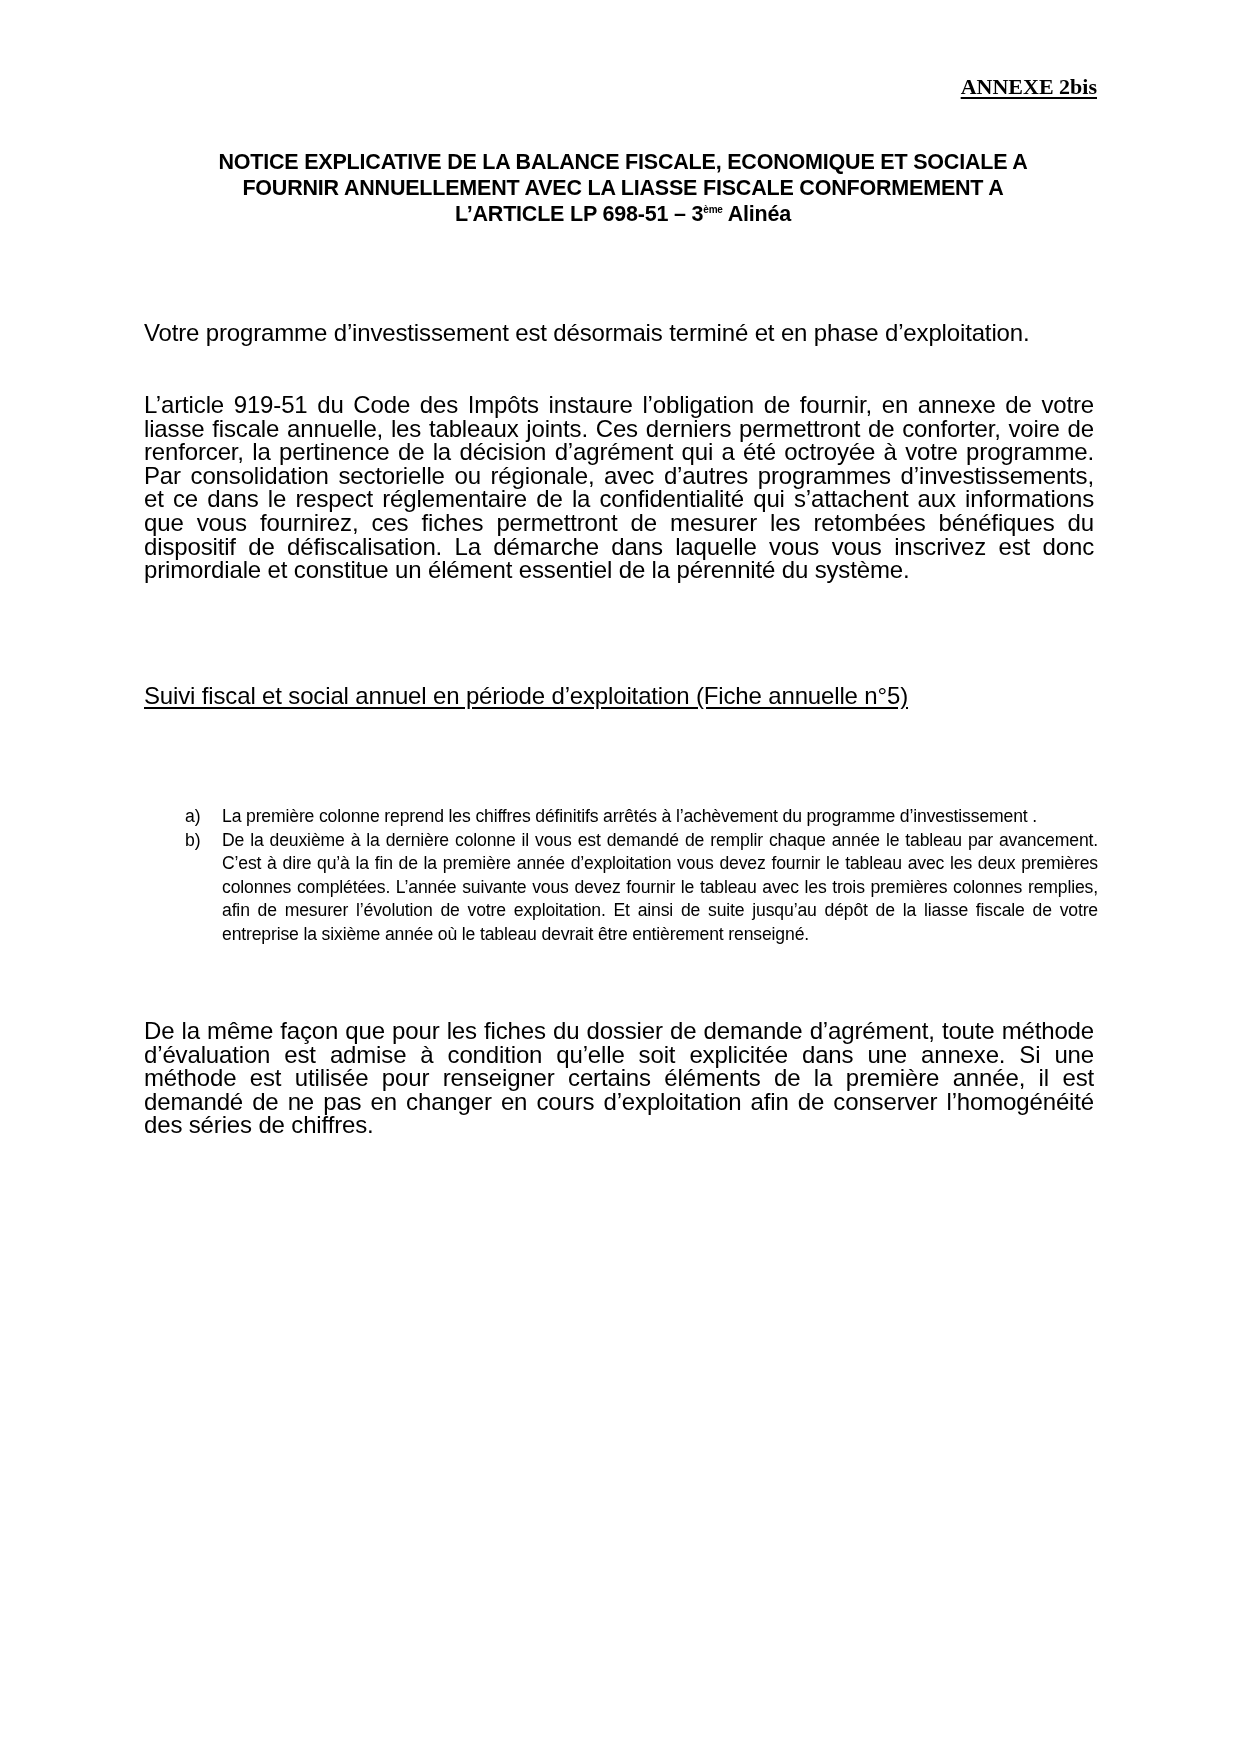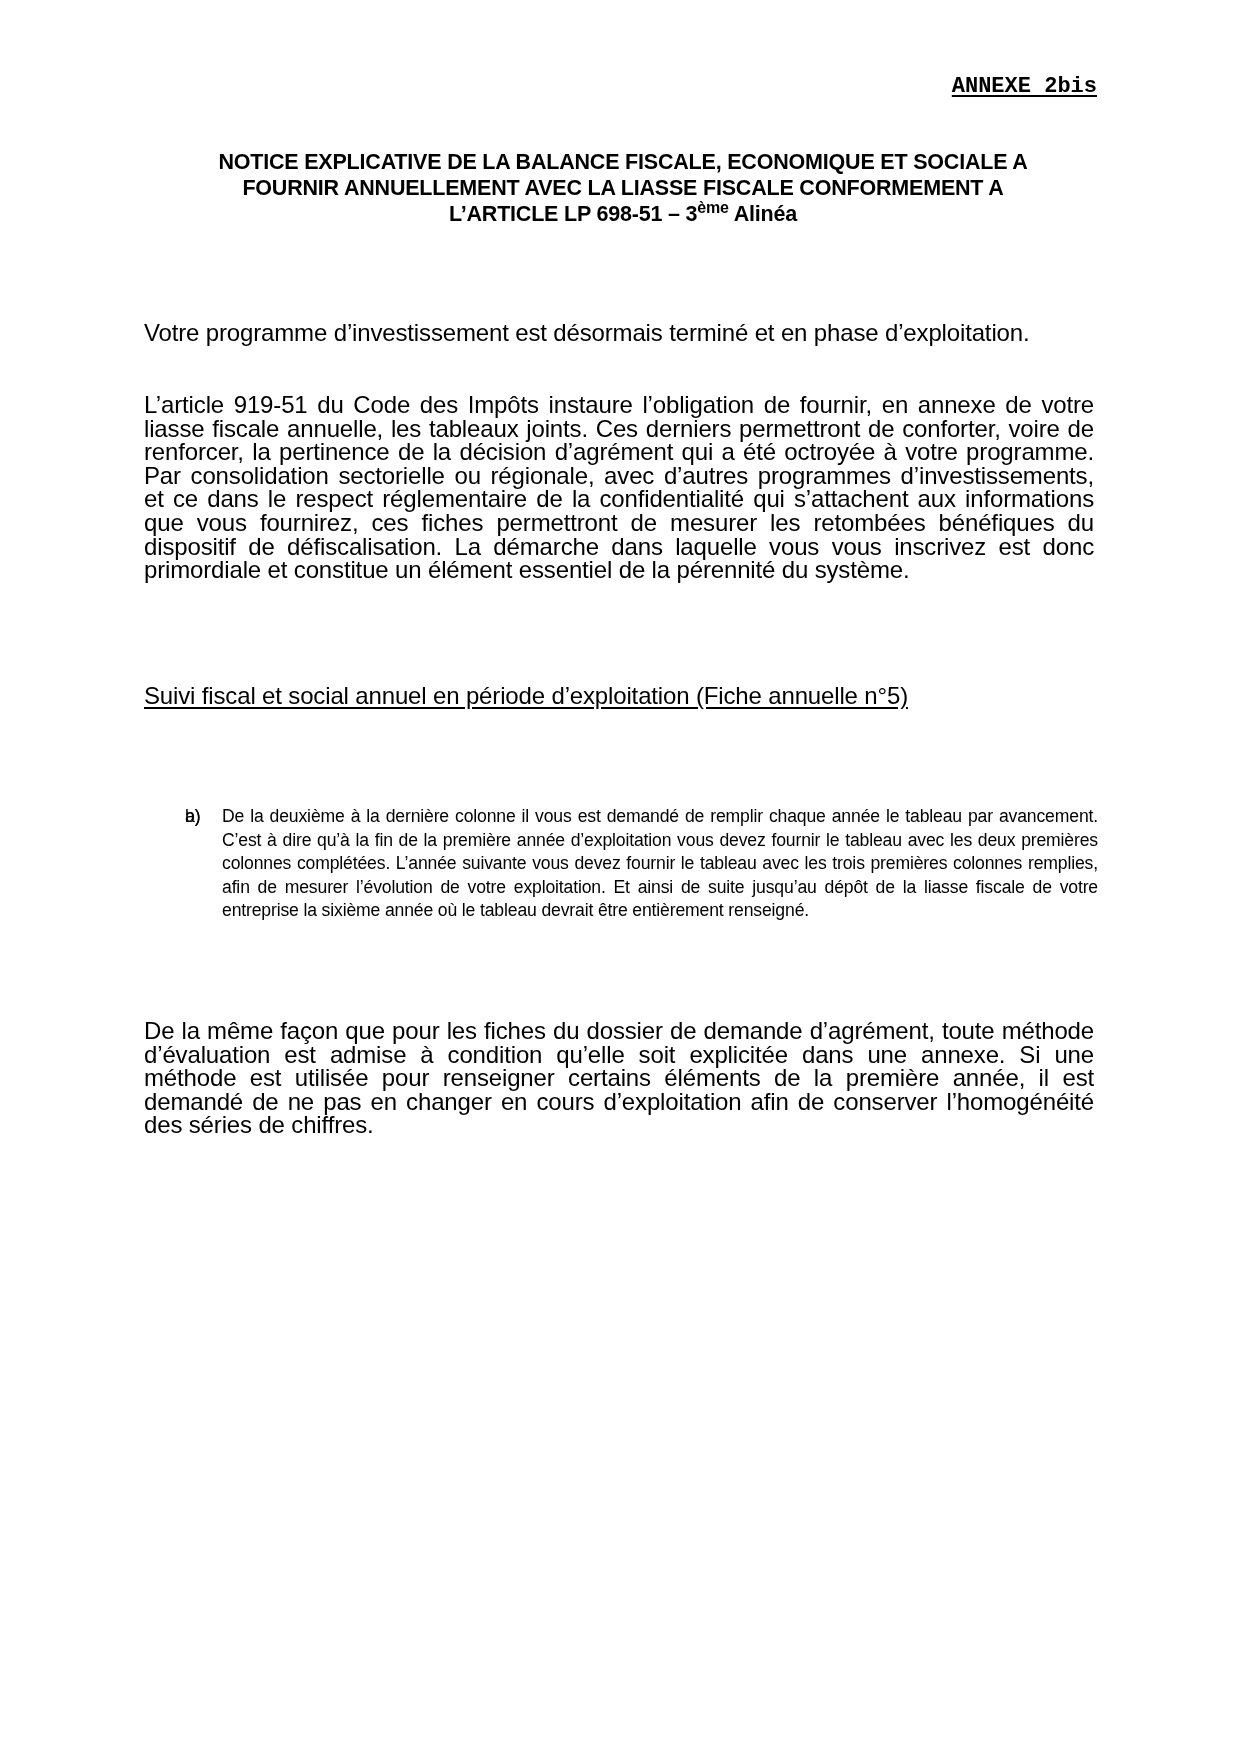--- a/index.html
+++ b/index.html
@@ -1,28 +1,28 @@
 <!DOCTYPE html>
 <html><head>
 <meta charset="utf-8">
 <style>
   html, body { margin: 0; padding: 0; background: #ffffff; }
   body { width: 1239px; height: 1754px; position: relative; overflow: hidden; color: #000; }
   .page { position: absolute; left: 0; top: 0; width: 1239px; height: 1754px; }
   .annexe {
     position: absolute; right: 142px; top: 74px;
-    font-family: Liberation Mono, monospace; font-weight: bold; font-size: 22px;
+    font-family: Liberation Serif, serif; font-weight: bold; font-size: 22px;
     text-decoration: underline; text-underline-offset: 3px;
   }
   .title {
     position: absolute; left: 148px; width: 950px; top: 149px;
     font-family: "Liberation Sans", sans-serif; font-size: 21.5px; line-height: 26px;
     text-align: center; letter-spacing: -0.2px; font-weight: bold;
   }
-  .title sup { font-size: 16px; vertical-align: 8px; line-height: 0; }
+  .title sup { font-size: 10px; vertical-align: 8px; line-height: 0; }
   .body-text {
     position: absolute; left: 144px; width: 950px;
     font-family: "Liberation Sans", sans-serif; font-size: 24px; line-height: 23.6px;
     text-align: justify; letter-spacing: -0.15px;
   }
   .p-intro { top: 321px; }
   .p-article { top: 393px; }
   .p-fiche { top: 584px; }
   .p-subhead { top: 684px; text-decoration: underline; text-underline-offset: 3px; }
   .p-grisees { top: 757px; }
@@ -49,20 +49,21 @@
 
   <div class="body-text p-article">L’article 919-51 du Code des Impôts instaure l’obligation de fournir, en annexe de votre liasse fiscale annuelle, les tableaux joints. Ces derniers permettront de conforter, voire de renforcer, la pertinence de la décision d’agrément qui a été octroyée à votre programme. Par consolidation sectorielle ou régionale, avec d’autres programmes d’investissements, et ce dans le respect réglementaire de la confidentialité qui s’attachent aux informations que vous fournirez, ces fiches permettront de mesurer les retombées bénéfiques du dispositif de défiscalisation. La démarche dans laquelle vous vous inscrivez est donc primordiale et constitue un élément essentiel de la pérennité du système.</div>
 
 
   <div class="body-text p-subhead">Suivi fiscal et social annuel en période d’exploitation (Fiche annuelle n°5)</div>
 
 
   <div class="list">
     <div class="list-item">
       <span class="marker">a)</span>
+      <span>La première colonne reprend les chiffres définitifs arrêtés à l’achèvement du programme d’investissement .</span>
     </div>
     <div class="list-item">
       <span class="marker">b)</span>
       <span>De la deuxième à la dernière colonne il vous est demandé de remplir chaque année le tableau par avancement. C’est à dire qu’à la fin de la première année d’exploitation vous devez fournir le tableau avec les deux premières colonnes complétées. L’année suivante vous devez fournir le tableau avec les trois premières colonnes remplies, afin de mesurer l’évolution de votre exploitation. Et ainsi de suite jusqu’au dépôt de la liasse fiscale de votre entreprise la sixième année où le tableau devrait être entièrement renseigné.</span>
     </div>
   </div>
 
   <div class="body-text p-methode">De la même façon que pour les fiches du dossier de demande d’agrément, toute méthode d’évaluation est admise à condition qu’elle soit explicitée dans une annexe. Si une méthode est utilisée pour renseigner certains éléments de la première année, il est demandé de ne pas en changer en cours d’exploitation afin de conserver l’homogénéité des séries de chiffres.</div>
 
 </div>

